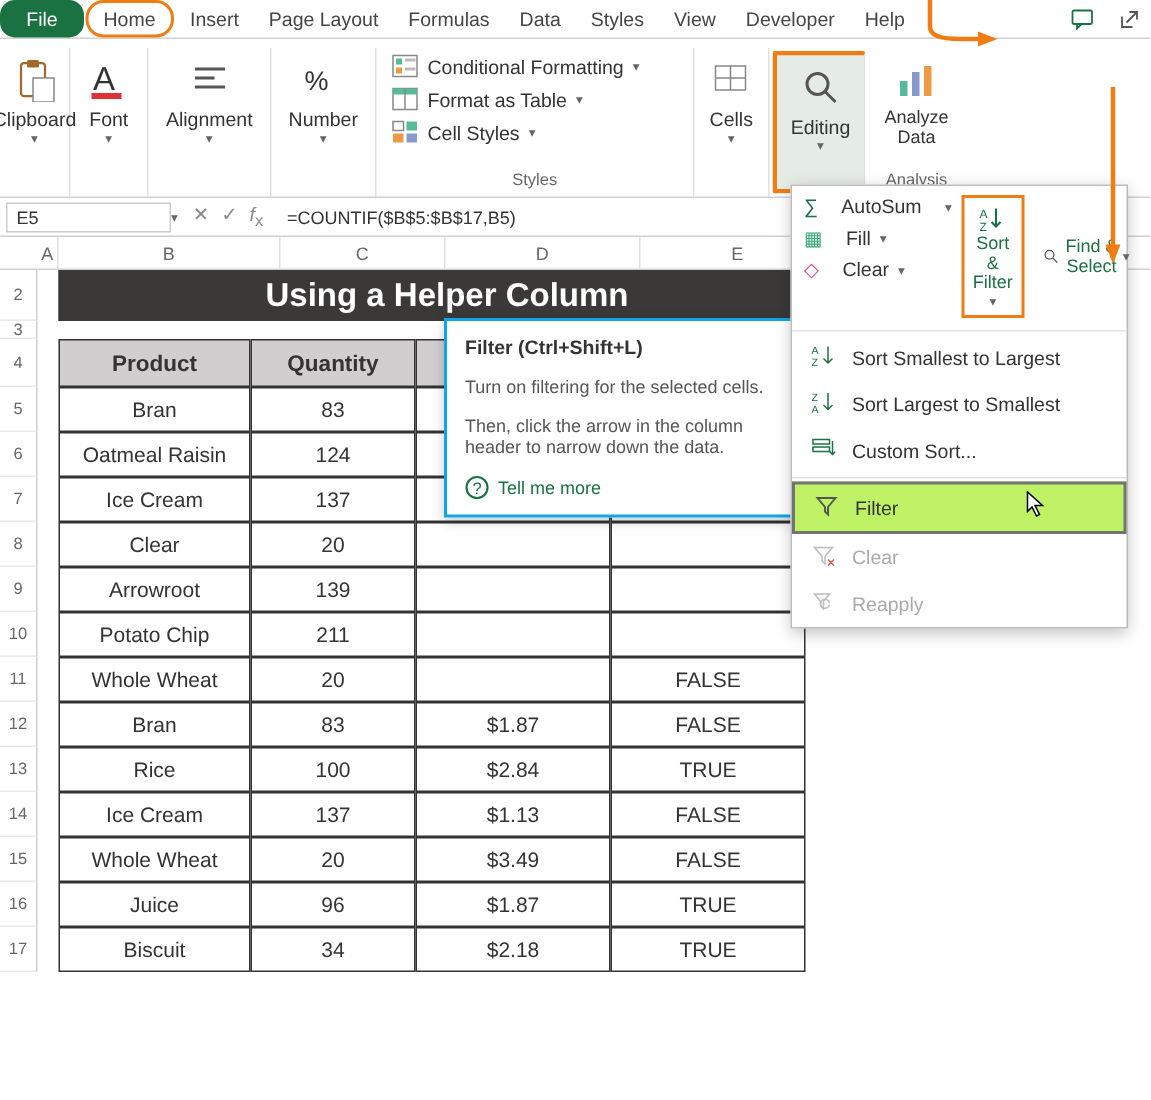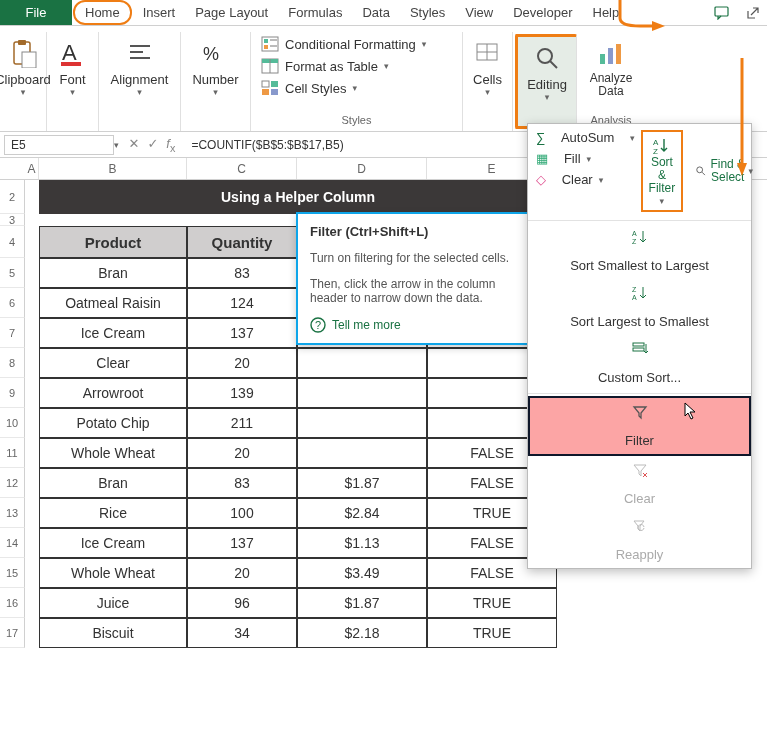--- a/index.html
+++ b/index.html
@@ -1,20 +1,20 @@
 <!DOCTYPE html>
 <html><head>
 <meta charset="utf-8">
 <style>
 * { box-sizing: border-box; font-family: "Segoe UI", Arial, sans-serif; }
 body { margin: 0; background: #fff; font-size: 13px; color: #333; width: 767px; }
 
 
 .tabs { display: flex; align-items: stretch; height: 26px; border-bottom: 1px solid #d0d0d0; }
-.tab-file { background: #1a7243; color: #fff; width: 72px; display: flex; align-items: center; justify-content: center; font-size: 13px; }
+.tab-file { background: #1a7243; color: #fff; width: 56px; display: flex; align-items: center; justify-content: center; font-size: 13px; border-radius: 10px; }
 .tab { padding: 0 10px; display: flex; align-items: center; color: #444; position: relative; }
 .tab-active { border-bottom: 3px solid #1a7243; }
 .highlight-tab { border: 2px solid #ef7d14; border-radius: 12px; margin: 0 1px; }
 .tabright { margin-left: auto; display: flex; align-items: center; }
 .smallbtn { width: 30px; height: 24px; display: flex; align-items: center; justify-content: center; color: #666; }
 
 
 .ribbon { display: flex; border-bottom: 1px solid #d0d0d0; height: 106px; padding-top: 6px; background: #fff; }
 .group { border-right: 1px solid #e0e0e0; padding: 2px 8px 0; text-align: center; display: flex; flex-direction: column; }
 .glabel { font-size: 11px; color: #666; margin-top: auto; padding: 3px 0 5px; }
@@ -36,45 +36,45 @@
 .sheet { position: relative; }
 .colheaders { display: flex; height: 22px; border-bottom: 1px solid #d0d0d0; color: #666; font-size: 12px; padding-left: 25px; }
 .ch { border-right: 1px solid #e0e0e0; display: flex; align-items: center; justify-content: center; }
 .chA { width: 14px; } .chB { width: 148px; } .chC { width: 110px; } .chD { width: 130px; } .chE { width: 130px; }
 
 .rows { }
 .row { display: flex; height: 30px; }
 .rh { width: 25px; background: #fff; border-right: 1px solid #d0d0d0; border-bottom: 1px solid #e8e8e8; display: flex; align-items: center; justify-content: center; color: #666; font-size: 11px; }
 .cell { border: 1px solid #333; display: flex; align-items: center; justify-content: center; font-size: 14px; }
 .ghost { border: none; } 
-.colA { width: 14px; } .colB { width: 148px; } .colC { width: 110px; } .colD { width: 130px; } .colE { width: 130px; text-align: center; }
-
-.titlerow .cell { background: #3b3838; color: #fff; font-weight: 600; font-size: 14px; border-color: #3b3838; }
+.colA { width: 14px; } .colB { width: 128px; } .colC { width: 110px; } .colD { width: 130px; } .colE { width: 130px; text-align: center; }
+
+.titlerow .cell { background: #3b3838; color: #fff; font-weight: 600; font-size: 22px; border-color: #3b3838; }
 .headerrow .cell { background: #d0cece; font-weight: 700; font-size: 15px; }
 .titlecell { width: 518px !important; }
 
 .sel { outline: 2px solid #1a7243; outline-offset: -1px; }
 
 
 .tooltip { position: absolute; left: 296px; top: 54px; width: 248px; background: #fff; border: 2px solid #0ea5e9; box-shadow: 0 3px 8px rgba(0,0,0,0.2); padding: 10px 12px; font-size: 12px; color: #555; z-index: 5; }
 .tooltip b { color: #333; font-size: 13px; }
 .tellmore { color: #1a7243; display: flex; align-items: center; gap: 6px; margin-top: 10px; }
 
 
 .droppanel { position: absolute; left: 527px; top: -35px; width: 225px; background: #fff; border: 1px solid #bbb; box-shadow: 0 3px 10px rgba(0,0,0,0.25); z-index: 6; font-size: 13px; }
 .droppanel .sub1 { padding: 6px 8px; display: flex; gap: 6px; }
 .droppanel .sub1col { display: flex; flex-direction: column; gap: 6px; }
 .sub1item { display: flex; align-items: center; gap: 6px; }
 .sfbox { border: 2px solid #ef7d14; padding: 4px 6px; width: 58px; display: flex; flex-direction: column; align-items: center; font-size: 12px; color: #1a7243; }
 .fsbox { padding: 4px 6px; display: flex; flex-direction: row; align-items: center; font-size: 12px; color: #1a7243; }
-.menuitemrow { display: flex; align-items: center; gap: 10px; padding: 6px 12px; flex-direction: column; }
+.menuitemrow { display: flex; align-items: center; gap: 10px; padding: 6px 12px; }
 .menuitemrow.dis { color: #aaa; }
 .menuitemrow .mi-icon { width: 18px; text-align: center; color: #1a7243; }
 .menuitemrow.dis .mi-icon { color: #bbb; }
-.filterhl { border: 2px solid #0f172a; background: #fca5a5; position: relative; }
+.filterhl { border: 2px solid #737373; background: #bef264; position: relative; }
 .cursor { position: absolute; right: 50px; top: 4px; }
 .sep { height: 1px; background: #e2e2e2; margin: 2px 0; }
 .smallarrow { font-size: 9px; color: #666; }
 
 svg.overlay { position: absolute; left: 0; top: -160px; pointer-events: none; z-index: 8; }
 </style>
 </head>
 <body>
 
 <div class="tabs">

